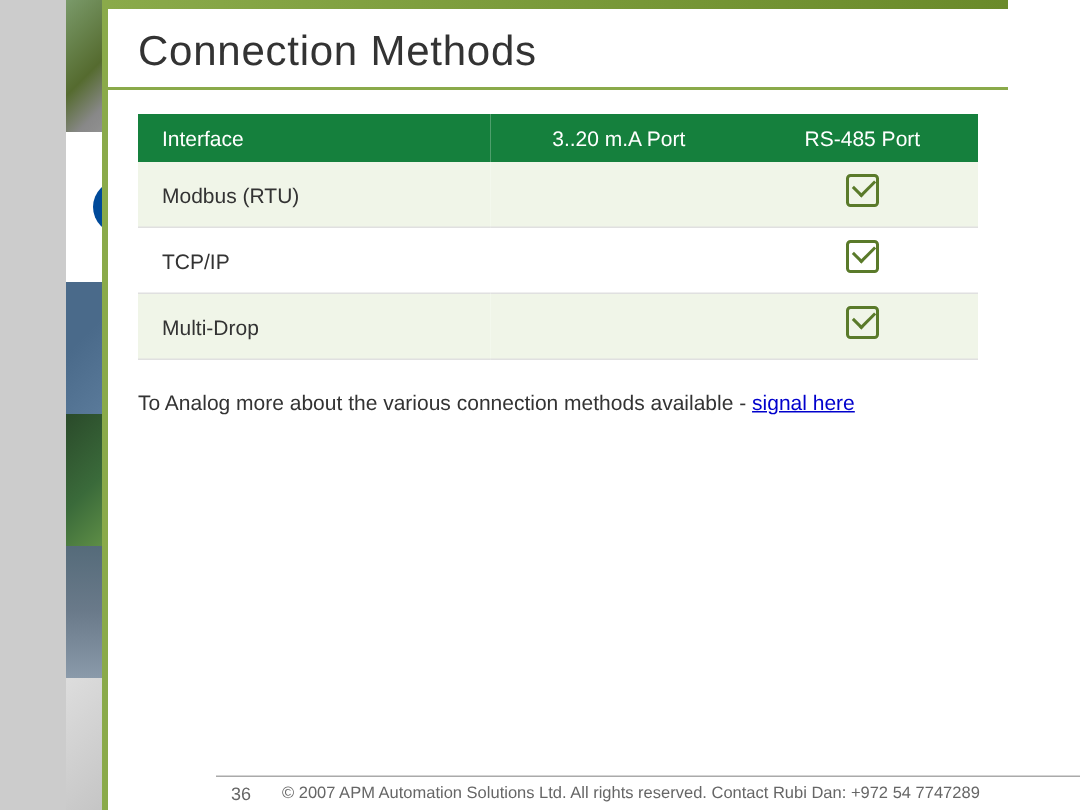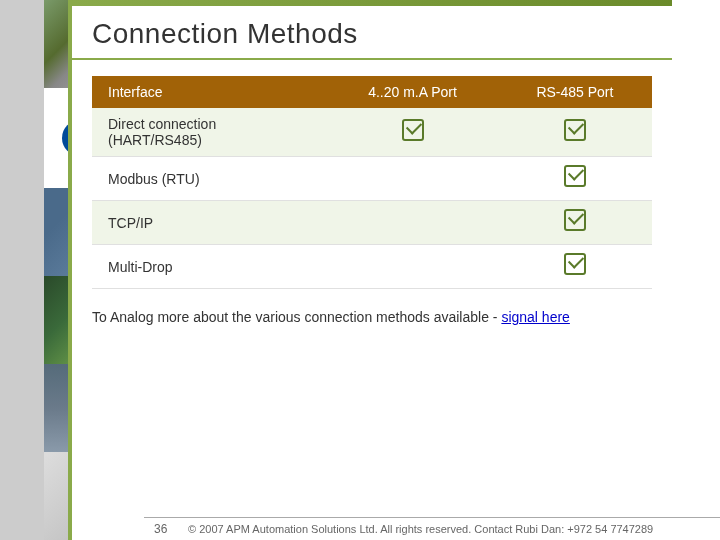--- a/index.html
+++ b/index.html
@@ -102,21 +102,21 @@
       padding: 16px 20px 10px 20px;
     }
 
     table {
       width: 100%;
       border-collapse: collapse;
       font-size: 14px;
     }
 
     thead tr th {
-      background: #a16207;
+      background: #15803d;
       color: #fff;
       padding: 8px 16px;
       text-align: center;
       font-weight: normal;
     }
 
     thead tr th:first-child {
       text-align: left;
       width: 42%;
     }
@@ -239,30 +239,25 @@
 
   <div class="header">
     <h1 class="page-title">Connection Methods</h1>
   </div>
 
   <div class="table-container">
     <table>
       <thead>
         <tr>
           <th>Interface</th>
-          <th>4..20 m.A Port</th>
+          <th>3..20 m.A Port</th>
           <th>RS-485 Port</th>
         </tr>
       </thead>
       <tbody id="table-body">
-      <tr>
-            <td>Direct connection (HART/RS485)</td>
-            <td class="check-cell"><span class="checkmark"></span></td>
-            <td class="check-cell"><span class="checkmark"></span></td>
-          </tr>
           <tr>
             <td>Modbus (RTU)</td>
             <td class="check-cell"></td>
             <td class="check-cell"><span class="checkmark"></span></td>
           </tr>
           <tr>
             <td>TCP/IP</td>
             <td class="check-cell"></td>
             <td class="check-cell"><span class="checkmark"></span></td>
           </tr>

